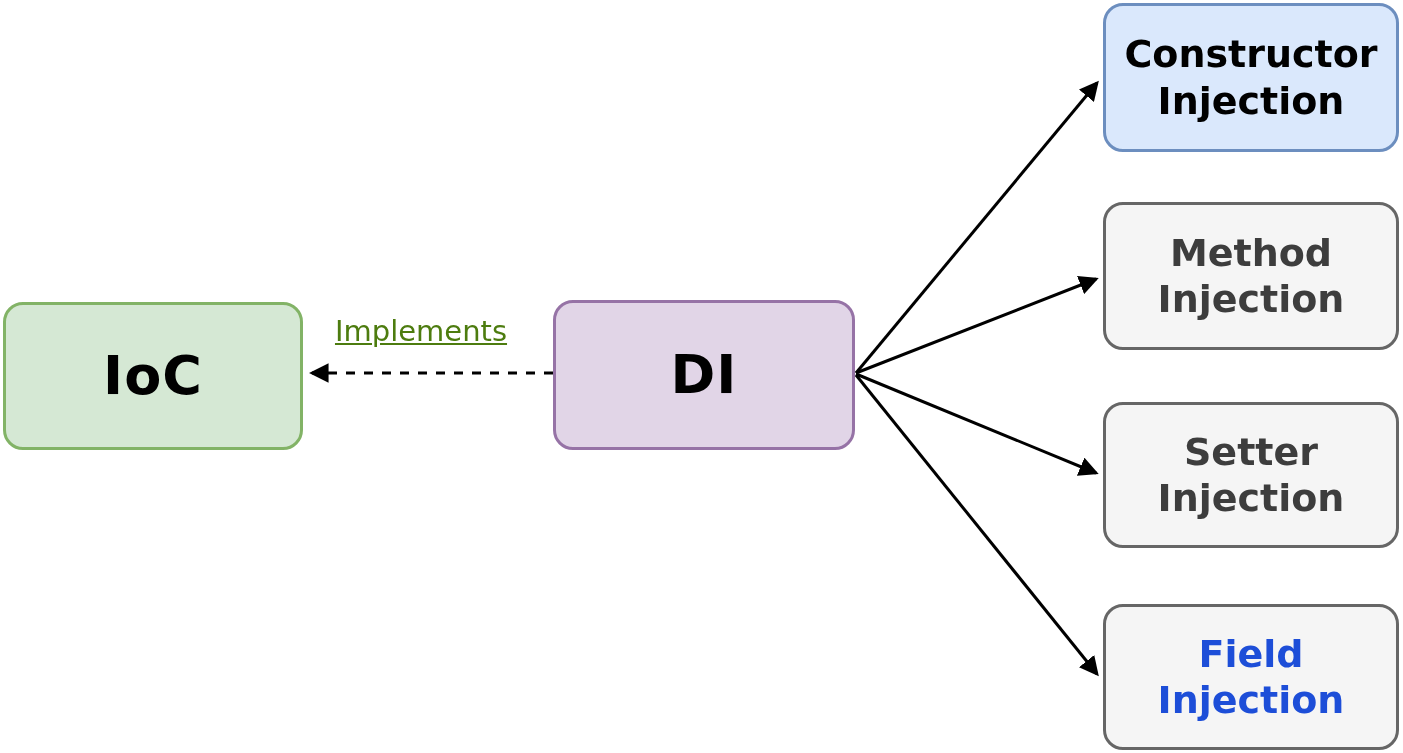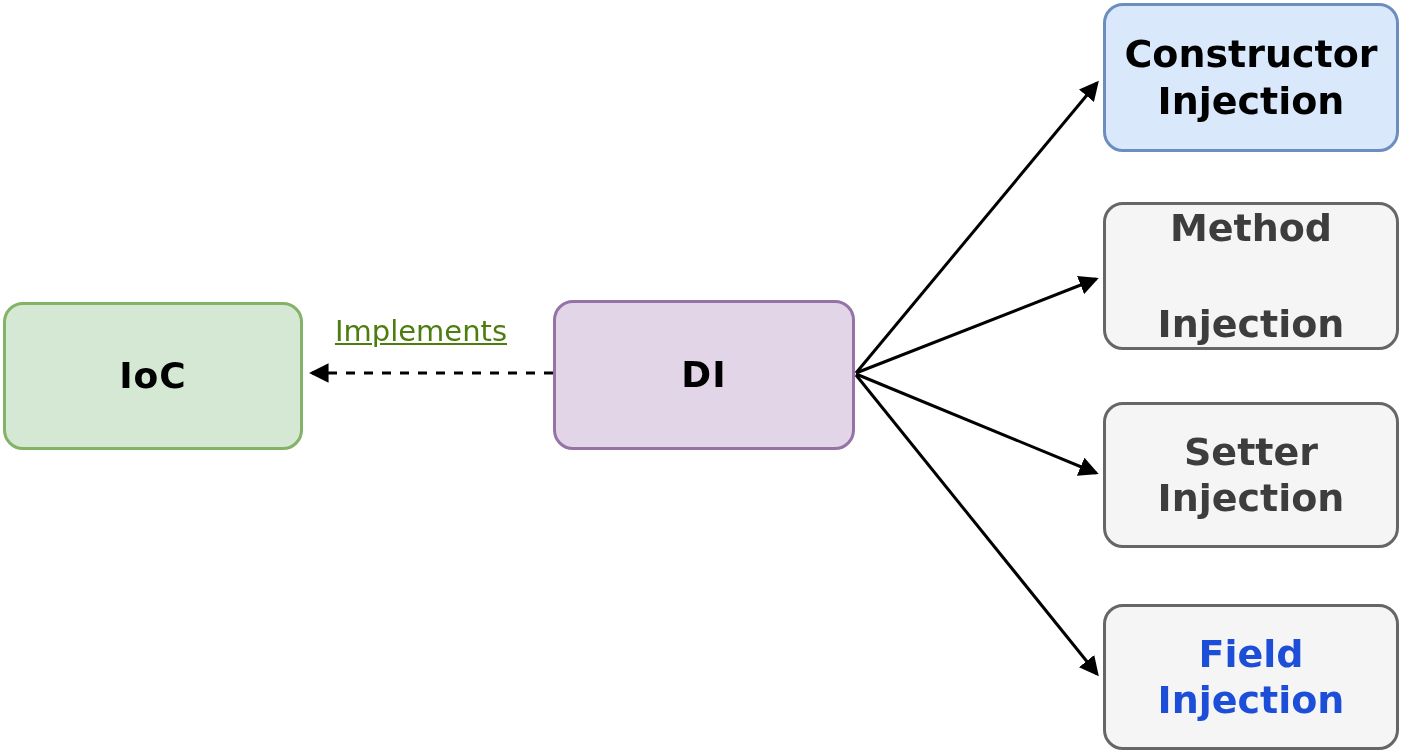--- a/index.html
+++ b/index.html
@@ -24,26 +24,26 @@
     display: flex;
     flex-direction: column;
     align-items: center;
     justify-content: center;
     border: 3px solid #000;
     border-radius: 20px;
     text-align: center;
     font-weight: bold;
     line-height: 1.22;
   }
-  .node.big { font-size: 36px; letter-spacing: 1px; }
+  .node.big { font-size: 54px; letter-spacing: 1px; }
   .node.small { font-size: 38px; }
   .node-ioc        { left: 3px;    top: 302px; width: 300px; height: 148px; }
   .node-di         { left: 553px;  top: 300px; width: 302px; height: 150px; }
   .node-constructor{ left: 1103px; top: 3px;   width: 296px; height: 149px; }
-  .node-method     { left: 1103px; top: 202px; width: 296px; height: 148px; justify-content: space-between; }
+  .node-method     { left: 1103px; top: 202px; width: 296px; height: 148px; }
   .node-setter     { left: 1103px; top: 402px; width: 296px; height: 146px; }
   .node-field      { left: 1103px; top: 604px; width: 296px; height: 146px; }
   .edge-label {
     position: absolute;
     left: 315px; top: 314px; width: 212px;
     text-align: center;
     font-size: 29px;
     color: #4d7c0f;
     white-space: nowrap;
     text-decoration: underline;

